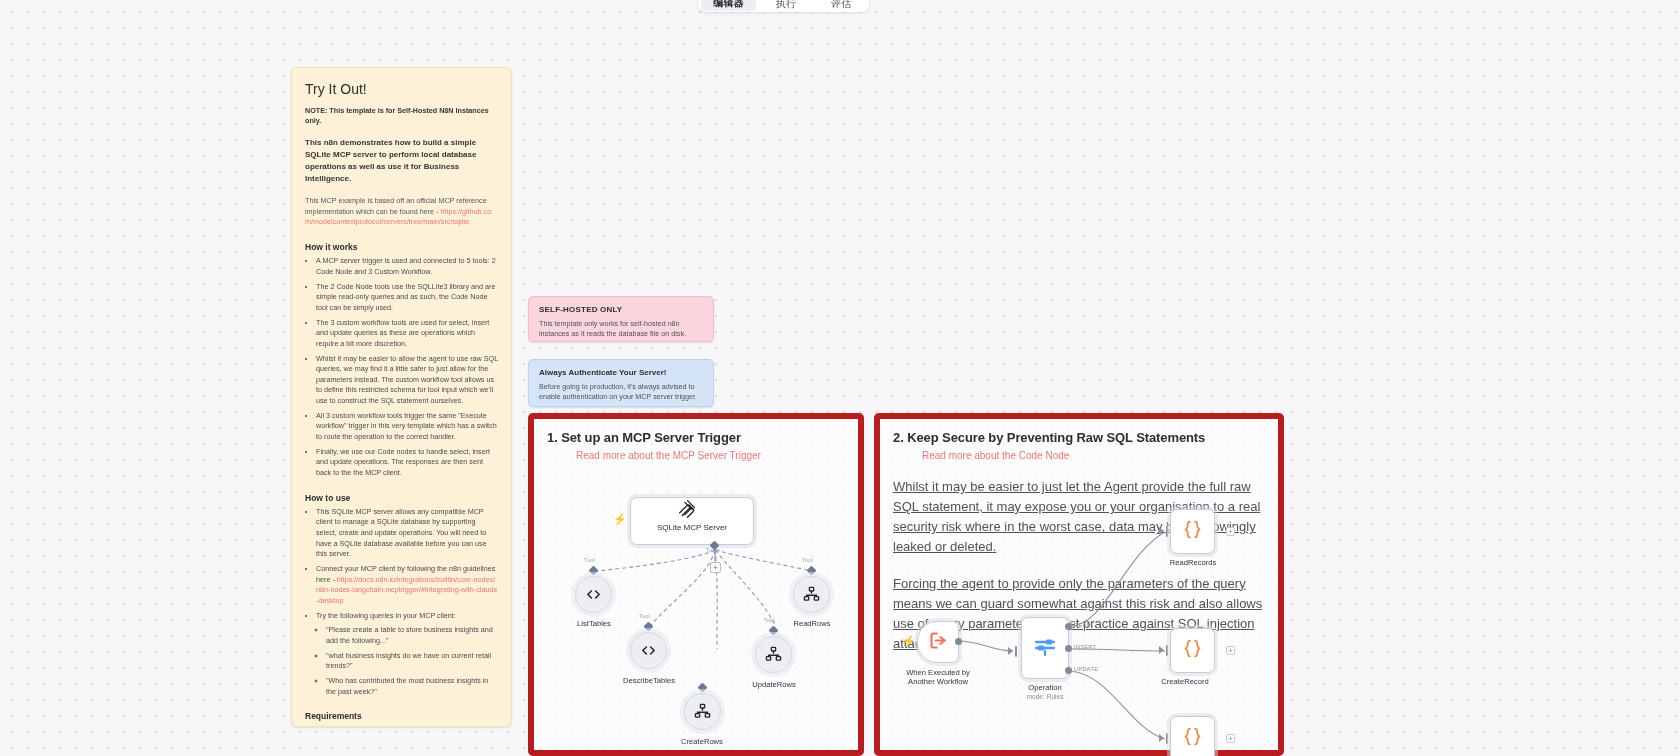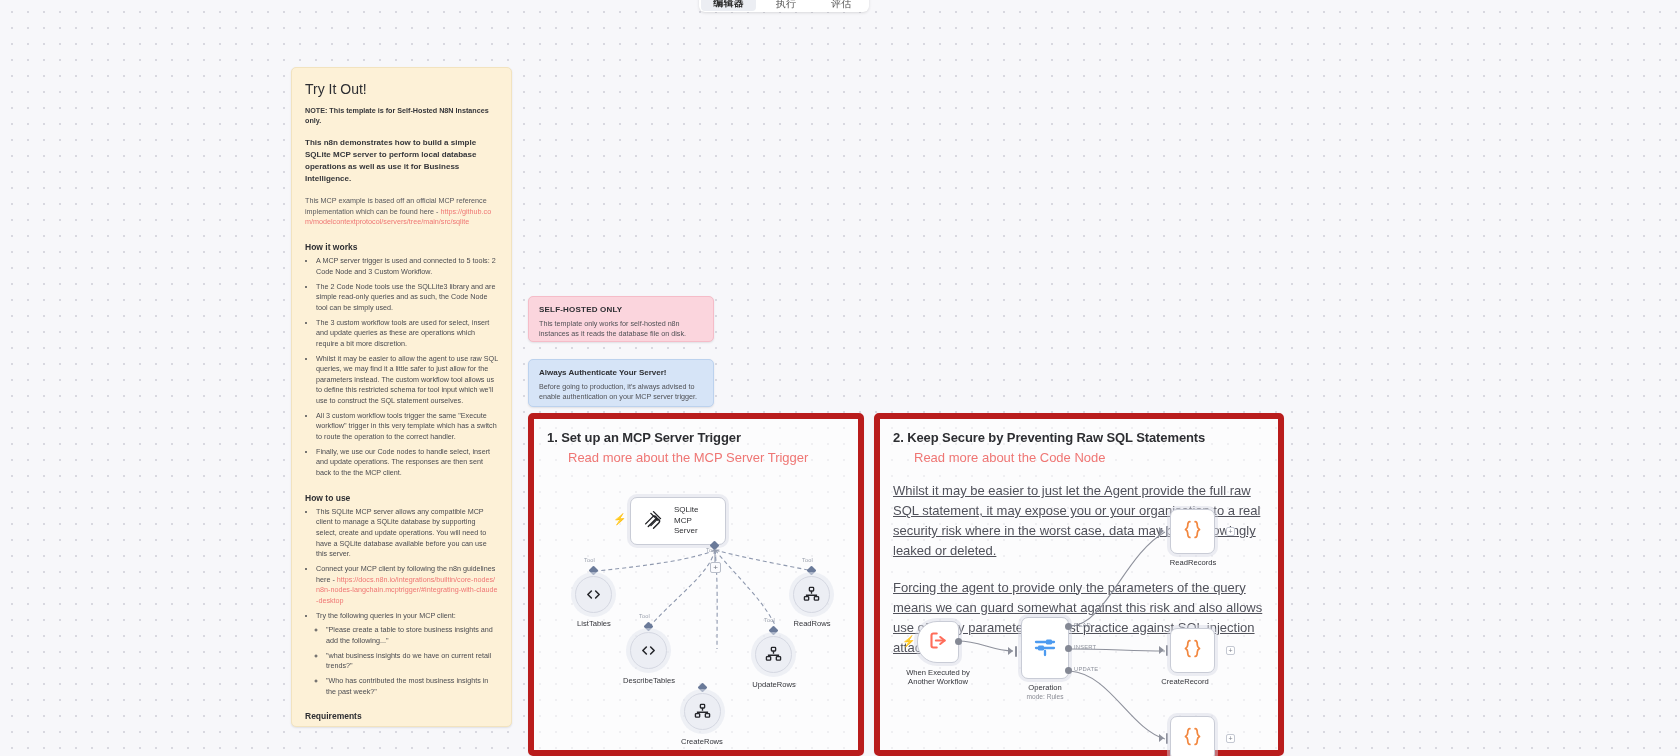--- a/index.html
+++ b/index.html
@@ -98,21 +98,21 @@
   }
   #panel-1 { left:528px; top:413px; width:336px; height:343px; }
   #panel-2 { left:874px; top:413px; width:410px; height:343px; }
   .panel .p-head {
     padding:11px 13px 0 13px;
   }
   .panel h2 {
     margin:0 0 5px 0; font-size:13px; font-weight:bold; color:#2d2e32;
     letter-spacing:-.1px;
   }
-  .panel .p-link { font-size:13px; color:#ef7674; margin:0 0 10px 4px;padding-left:17px; }
+  .panel .p-link { font-size:10px; color:#ef7674; margin:0 0 10px 12px;padding-left:17px; }
   .panel .p-body p { font-size:13px; color:#50515a; line-height:1.55; margin:16px 0 9px 0;text-decoration:underline; }
 
   
   .graph { position:absolute; inset:0; pointer-events:none; }
   .nodebox {
     position:absolute;
     background:#fff;
     border:1px solid #c9ccd6;
     border-radius:7px;
     box-shadow:0 0 0 3px rgba(215,218,228,.45);
@@ -229,21 +229,21 @@
     <svg width="336" height="343" style="position:absolute;left:0;top:0">
 
       <path d="M181,131 C160,140 120,146 63,152" stroke="#8e98ae" stroke-width="1.1" fill="none" stroke-dasharray="4,3"></path>
       <path d="M181,131 C175,155 145,175 115,208" stroke="#8e98ae" stroke-width="1.1" fill="none" stroke-dasharray="4,3"></path>
       <path d="M181,131 C184,160 183,190 183,230" stroke="#8e98ae" stroke-width="1.1" fill="none" stroke-dasharray="4,3"></path>
       <path d="M181,131 C205,160 228,180 241,206" stroke="#8e98ae" stroke-width="1.1" fill="none" stroke-dasharray="4,3"></path>
       <path d="M181,131 C215,140 250,146 279,152" stroke="#8e98ae" stroke-width="1.1" fill="none" stroke-dasharray="4,3"></path>
       <path d="M181,131 L181,143" stroke="#8e98ae" stroke-width="1.1" fill="none"></path>
     </svg>
 
-    <div class="nodebox" style="left:96px; top:78px; width:96px; height:48px; padding:0 12px;">
+    <div class="nodebox" style="left:96px; top:78px; width:124px; height:48px; padding:0 12px;flex-direction:column;">
       <span style="margin-right:10px;">
         <svg width="21" height="21" viewBox="0 0 24 24" fill="none" stroke="#1f2024" stroke-width="1.6" stroke-linecap="round">
           <path d="M3 17 L11 9 a2.8 2.8 0 0 1 4 4 L9 19"></path>
           <path d="M6 20 L14 12 a2.8 2.8 0 0 1 4 4 L12 22"></path>
           <path d="M9 5 L17 13"></path>
           <path d="M12 3 L20 11"></path>
         </svg>
       </span>
       <span style="font-size:8px;color:#2d2e32;line-height:1.3;">SQLite MCP Server</span>
     </div>

